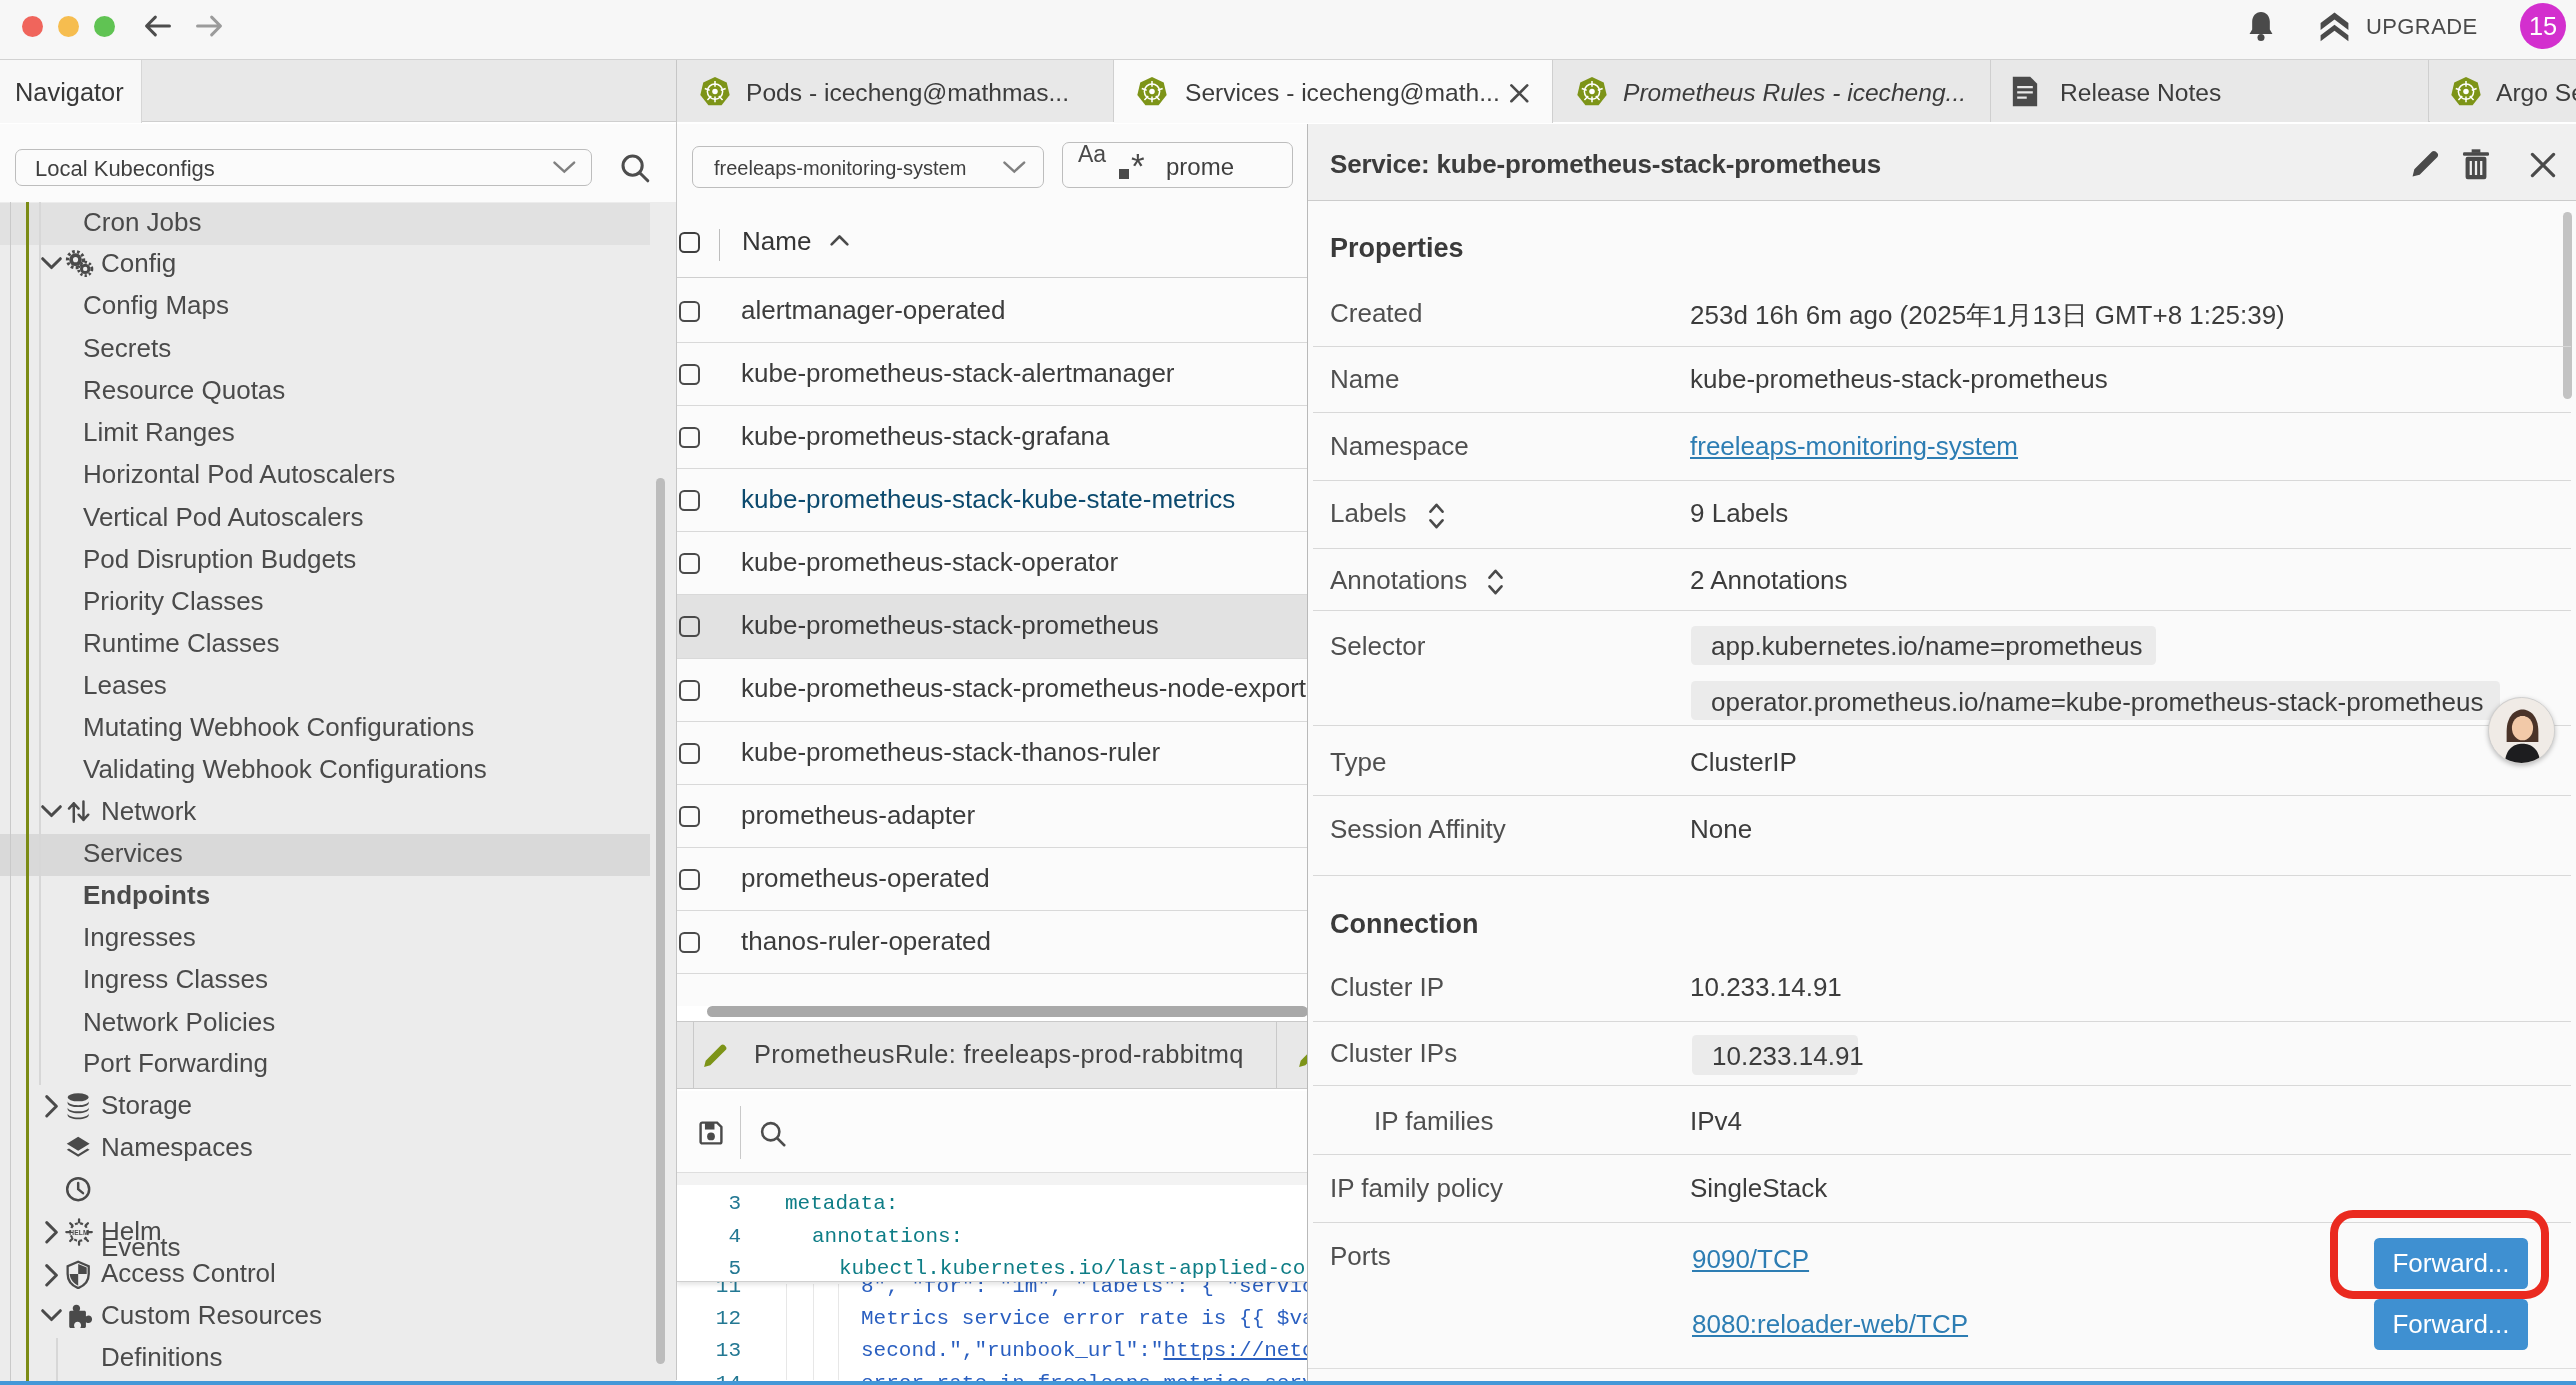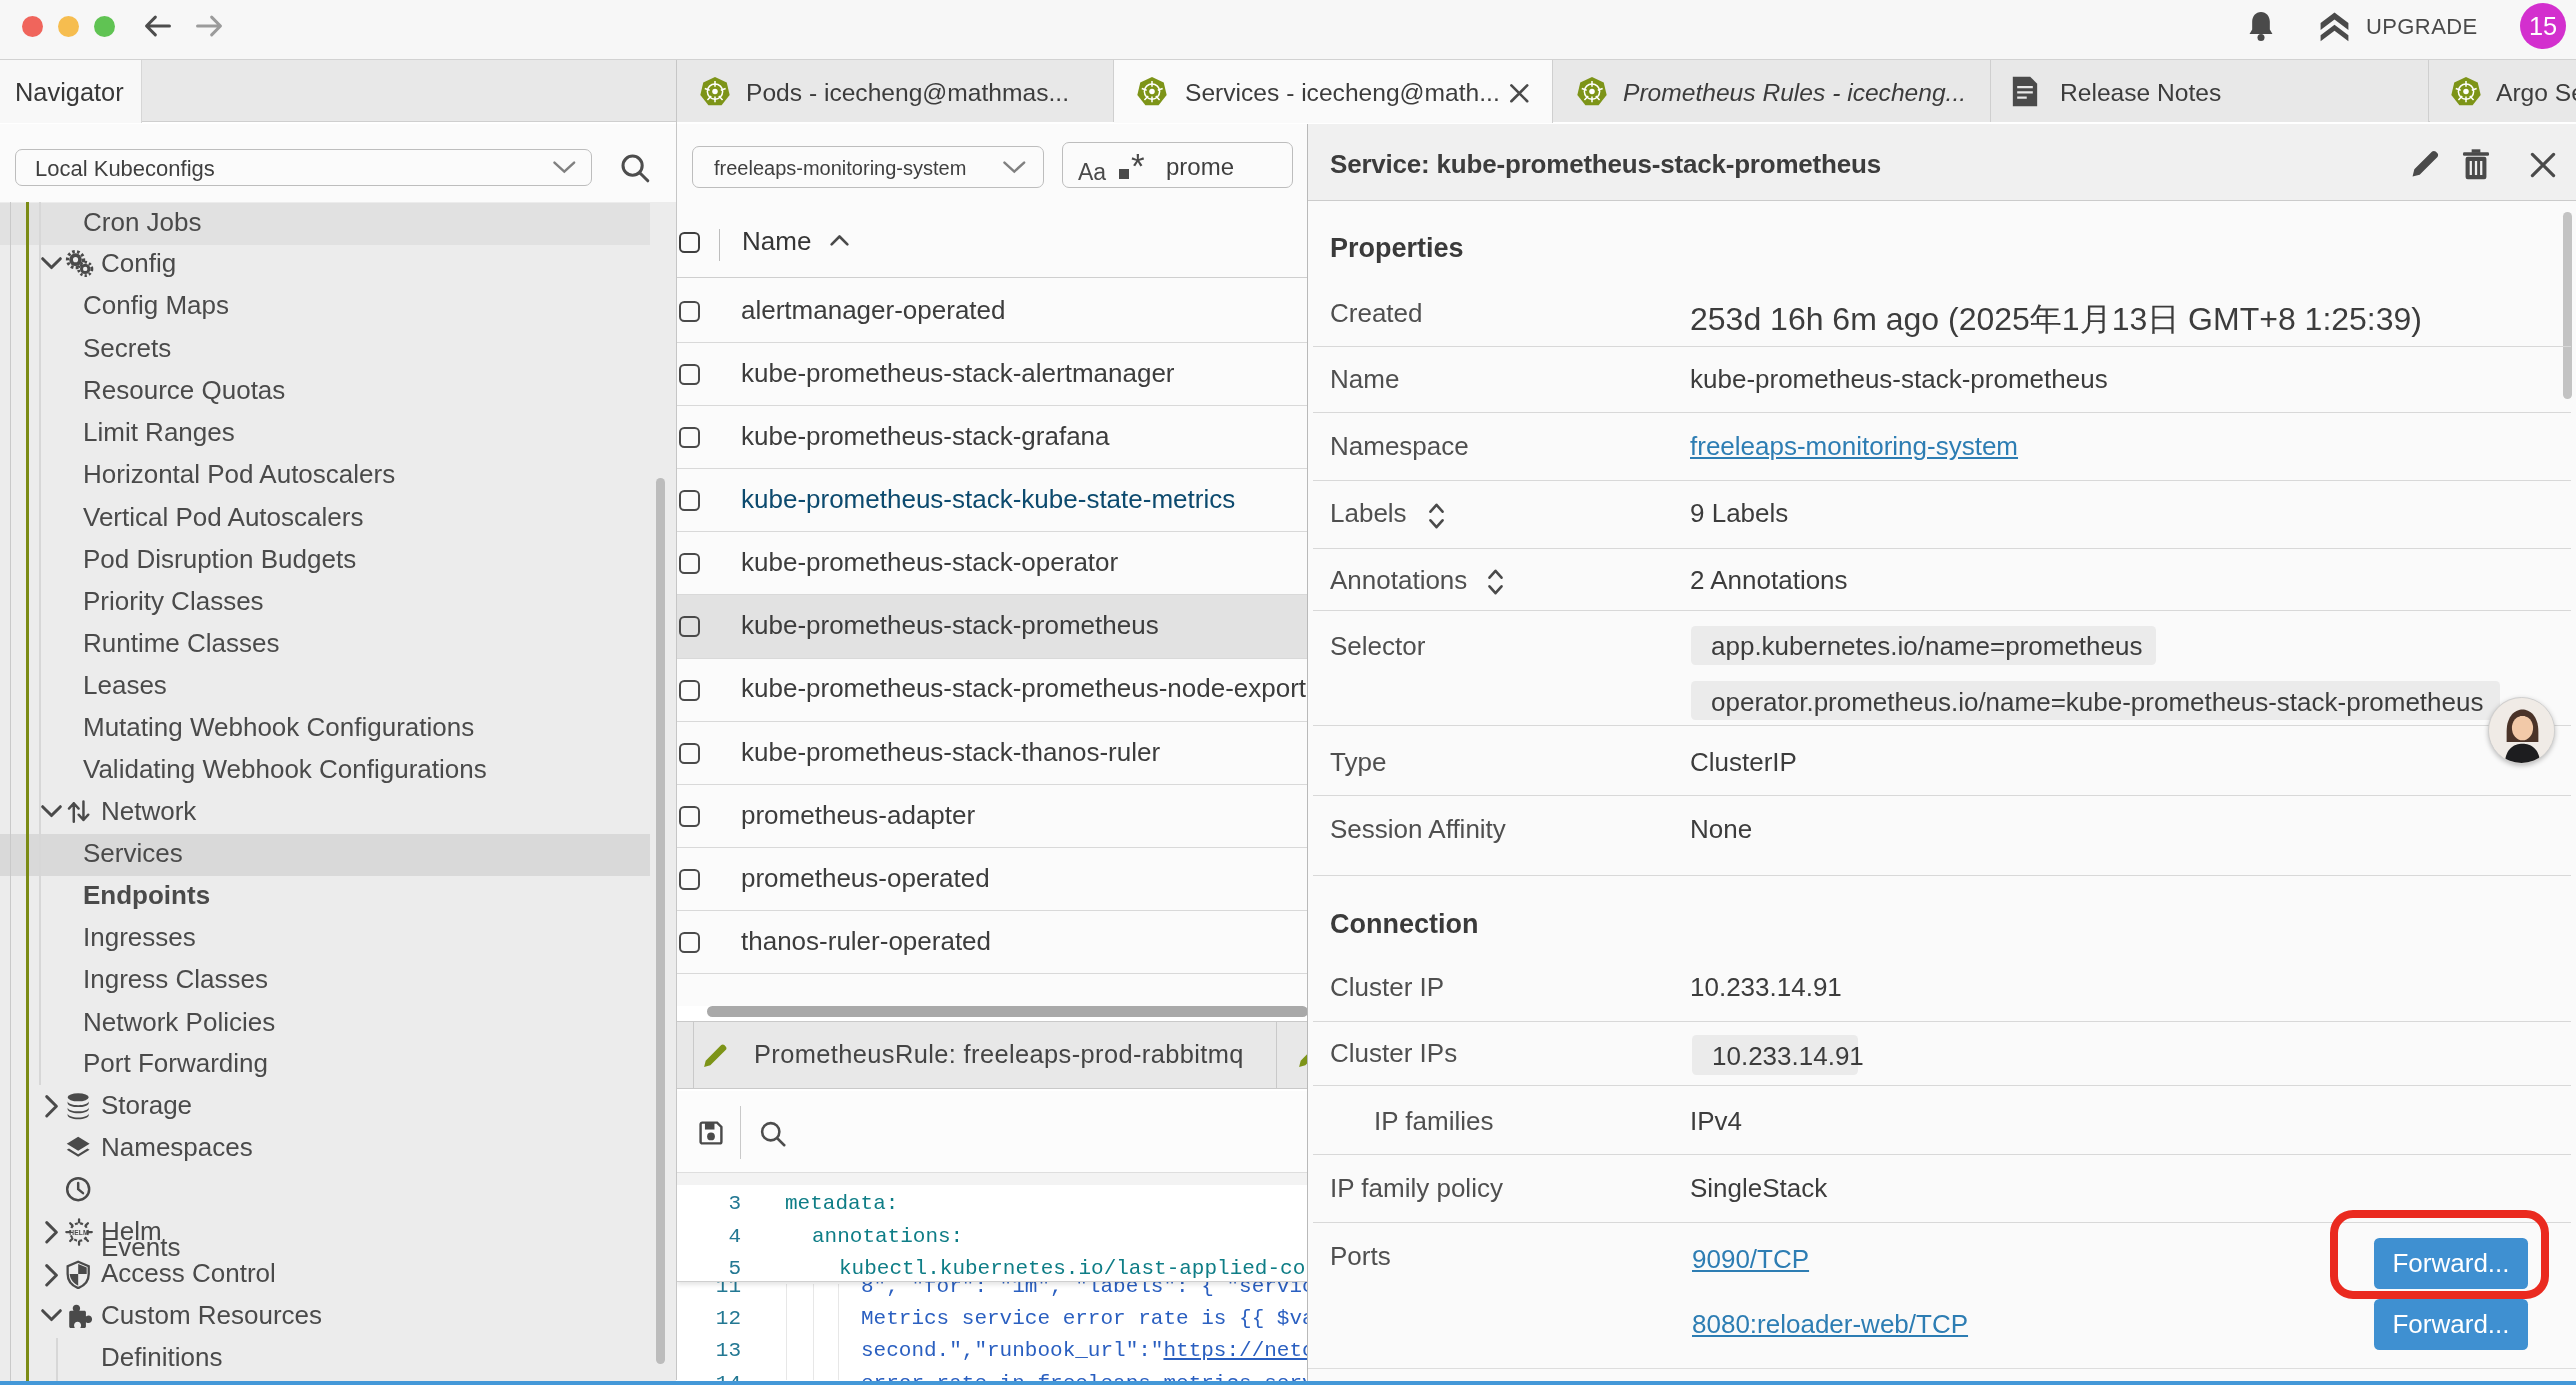--- a/index.html
+++ b/index.html
@@ -226,21 +226,21 @@
 
 <div class="abs" style="left:676px;top:60px;width:0.9px;height:1320px;background:#c6c6c6;"></div>
 
 <div class="abs" style="left:677px;top:124px;width:630px;height:77px;background:#fbfbfb;"></div>
 <div class="abs" style="left:692px;top:146px;width:352px;height:42px;border:1.8px solid #bdbdbd;border-radius:7px;background:#fbfbfb;"></div>
 <div class="abs txt" style="left:714px;top:157px;font-size:20px;color:#3f3f3f;">freeleaps-monitoring-system</div>
 <svg class="abs" style="left:1002px;top:160px;" width="24.6" height="15" viewBox="0 0 30 18">
     <path d="M3 3 L15 14 L27 3" stroke="#808080" stroke-width="3" fill="none" stroke-linecap="round"></path>
   </svg>
 <div class="abs" style="left:1062px;top:142px;width:231px;height:46px;border:1.8px solid #bdbdbd;border-radius:7px;background:#fbfbfb;"></div>
-<div class="abs txt" style="left:1078px;top:159px;font-size:23px;color:#4a4a4a;">Aa</div>
+<div class="abs txt" style="left:1078px;top:141px;font-size:23px;color:#4a4a4a;">Aa</div>
 <div class="abs" style="left:1119px;top:169px;width:9.6px;height:9.6px;background:#4a4a4a;"></div>
 <div class="abs txt" style="left:1131px;top:146px;font-size:35px;color:#4a4a4a;">*</div>
 <div class="abs txt" style="left:1166px;top:153px;font-size:24px;color:#3f3f3f;">prome</div>
 
 <div class="abs" id="table" style="left:677px;top:201px;width:630px;height:805px;background:#fbfbfb;"></div>
 <div id="tablerows">
 
   <div class="abs" style="left:679px;top:232px;width:21px;height:21px;border:2.2px solid #3e3e3e;border-radius:5.3px;"></div>
   <div class="abs" style="left:719px;top:229px;width:1.3px;height:32px;background:#bdbdbd;"></div>
   <div class="abs txt" style="left:742px;top:226px;font-size:26px;color:#353535;">Name</div>
@@ -353,21 +353,21 @@
   </svg>
   <svg class="abs" style="left:2528px;top:150px;" width="30" height="30" viewBox="0 0 34 34">
       <path d="M5 5 L29 29 M29 5 L5 29" stroke="#4a4a4a" stroke-width="3.6" stroke-linecap="round"></path>
     </svg>
 
   <div class="abs" style="left:2563px;top:212px;width:8.8px;height:187px;border-radius:4.4px;background:#c3c3c3;"></div>
 
   <div class="abs txt" style="left:1330px;top:233px;font-size:27px;font-weight:bold;color:#3a3a3a;">Properties</div>
   <div id="dlrows">
       <div class="abs txt" style="left:1330px;top:298px;font-size:26px;color:#4f4f4f;">Created</div>
-      <div class="abs txt" style="left:1690px;top:298px;font-size:32px;color:#3c3c3c;">253d 16h 6m ago (2025年1月13日 GMT+8 1:25:39)</div>
+      <div class="abs txt" style="left:1690px;top:298px;font-size:26px;color:#3c3c3c;">253d 16h 6m ago (2025年1月13日 GMT+8 1:25:39)</div>
       <div class="abs" style="left:1313px;top:346px;width:1258px;height:1.3px;background:#d8d8d8;"></div>
       <div class="abs txt" style="left:1330px;top:364px;font-size:26px;color:#4f4f4f;">Name</div>
       <div class="abs txt" style="left:1690px;top:364px;font-size:26px;color:#3c3c3c;">kube-prometheus-stack-prometheus</div>
       <div class="abs" style="left:1313px;top:412px;width:1258px;height:1.3px;background:#d8d8d8;"></div>
       <div class="abs txt" style="left:1330px;top:431px;font-size:26px;color:#4f4f4f;">Namespace</div>
       <div class="abs txt" style="left:1690px;top:431px;font-size:26px;color:#3c3c3c;color:#2d7db3;text-decoration:underline;">freeleaps-monitoring-system</div>
       <div class="abs" style="left:1313px;top:480px;width:1258px;height:1.3px;background:#d8d8d8;"></div>
       <div class="abs txt" style="left:1330px;top:498px;font-size:26px;color:#4f4f4f;">Labels</div>
       <div class="abs txt" style="left:1690px;top:498px;font-size:26px;color:#3c3c3c;">9 Labels</div>
       <svg class="abs" style="left:1427px;top:501px" width="19" height="30" viewBox="0 0 22 34">

